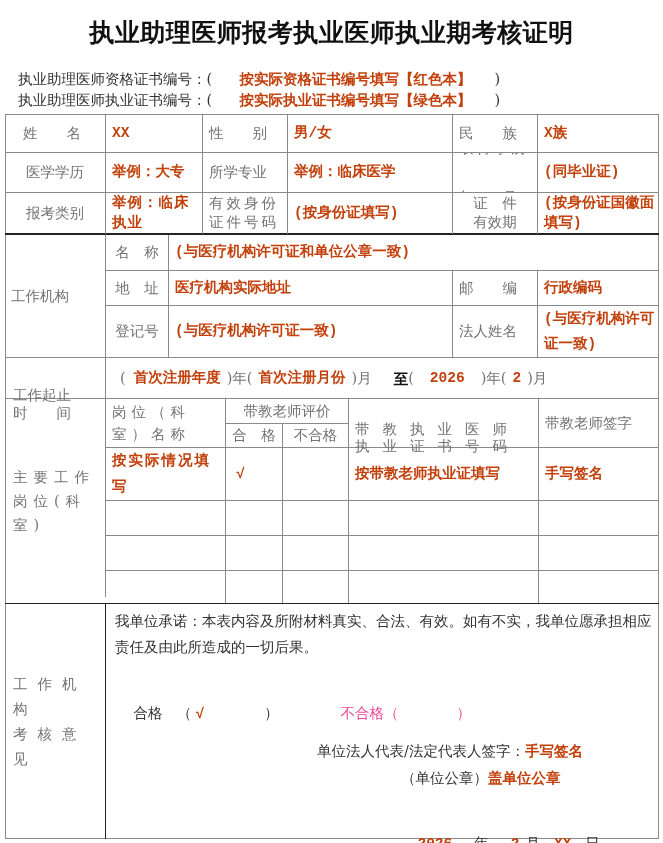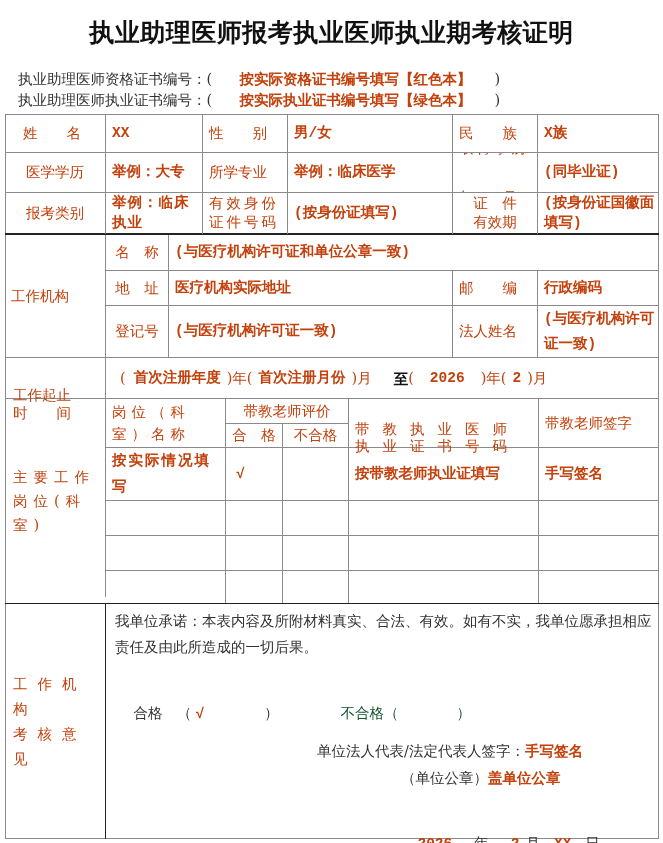--- a/index.html
+++ b/index.html
@@ -17,21 +17,21 @@
     .black-bold { font-weight: bold; color: #111; }
 
     .form { position: absolute; left: 5px; top: 114px; width: 654px; height: 725px; }
     .box { position: absolute; border: 1px solid #8a8a8a; }
     .cell { position: absolute; display: flex; align-items: center; font-size: 14.5px; line-height: 21px; overflow: hidden; }
     .cell.center { justify-content: center; text-align: center; }
     .cell.pad { padding-left: 6px; }
     .vline { position: absolute; width: 1px; background: #8a8a8a; }
     .hline { position: absolute; height: 1px; background: #8a8a8a; }
     .thick { background: #222; }
-    .lbl { color: #c2410c; }
+    .lbl { color: #737373; }
   </style>
 </head>
 <body>
 
 <div class="title">执业助理医师报考执业医师执业期考核证明</div>
 
 <div class="cert-line l1">
   <span>执业助理医师资格证书编号：(</span>
   <span style="display:inline-block;width:18px"></span>
   <span class="red">按实际资格证书编号填写【红色本】</span>
@@ -281,21 +281,21 @@
   <div class="cell" style="left:0;top:490px;width:100px;height:235px;padding:0 8px;flex-direction:column;justify-content:center;line-height:25px;letter-spacing:10px;">
     <span class="lbl">工作机构</span>
     <span class="lbl">考核意见</span>
   </div>
 
   <div style="position:absolute;left:110px;top:494px;width:540px;font-size:14.5px;line-height:26px;color:#333;">我单位承诺：本表内容及所附材料真实、合法、有效。如有不实，我单位愿承担相应责任及由此所造成的一切后果。</div>
 
   <div style="position:absolute;left:110px;top:574px;font-size:14.5px;color:#333;white-space:pre;">
     <span>合格　（</span><span style="display:inline-block;width:4px"></span><span class="red">√</span><span style="display:inline-block;width:60px"></span><span>）</span>
   </div>
-  <div style="position:absolute;left:317px;top:574px;font-size:14.5px;color:#14532d;white-space:pre;">
+  <div style="position:absolute;left:317px;top:574px;font-size:14.5px;color:#ec4899;white-space:pre;">
     <span>不合格（</span><span style="display:inline-block;width:58px"></span><span>）</span>
   </div>
 
   <div style="position:absolute;left:312px;top:628px;font-size:14.5px;color:#333;white-space:nowrap;">
     <span>单位法人代表/法定代表人签字：</span><span class="red">手写签名</span>
   </div>
   <div style="position:absolute;left:396px;top:655px;font-size:14.5px;color:#333;white-space:nowrap;">
     <span>（单位公章）</span><span class="red">盖单位公章</span>
   </div>
 

